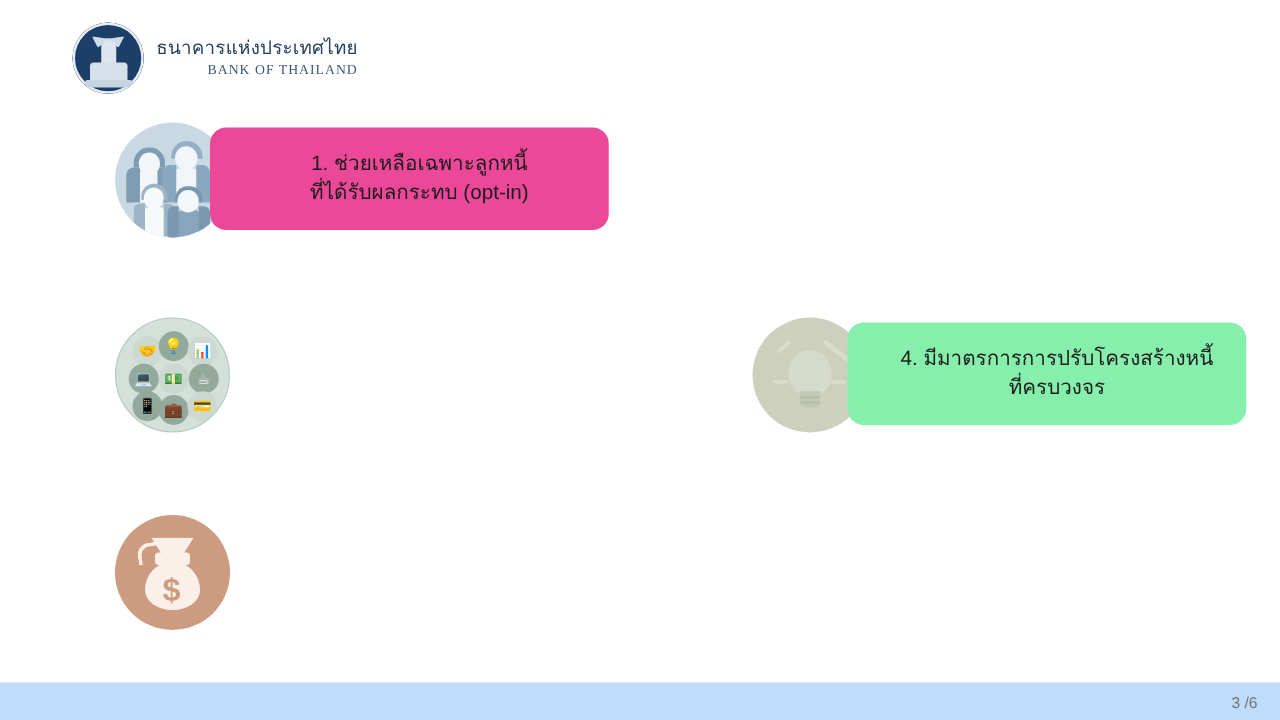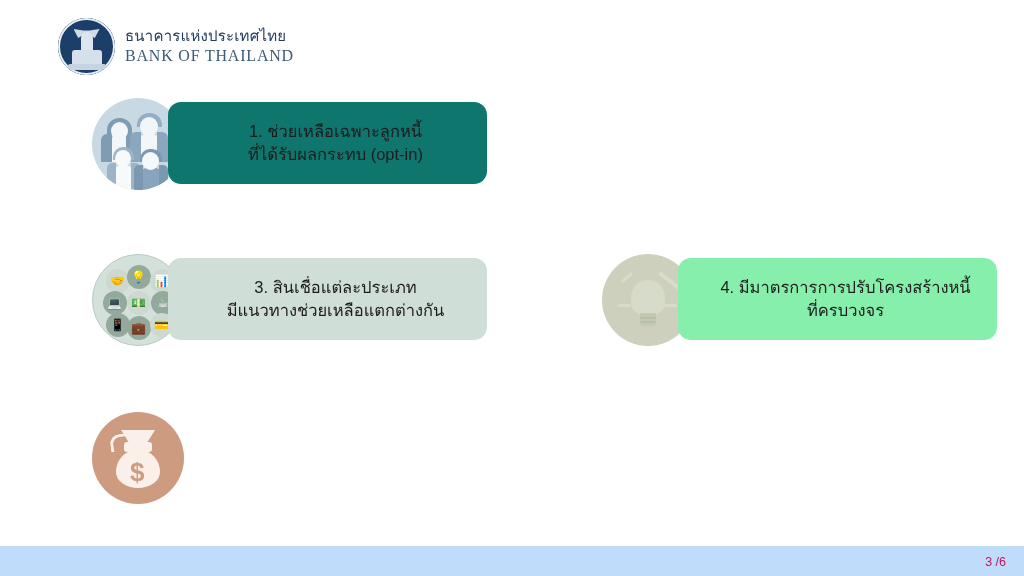--- a/index.html
+++ b/index.html
@@ -86,21 +86,21 @@
   }
   .logo-text { line-height: 1.1; }
   .logo-th {
     font-size: 15px;
     color: #243f60;
     font-family: "Liberation Serif", "DejaVu Serif", serif;
     letter-spacing: .2px;
     white-space: nowrap;
   }
   .logo-en {
-    font-size: 16px;
+    font-size: 11px;
     color: #3c5a78;
     font-family: "Liberation Serif", "DejaVu Serif", serif;
     letter-spacing: .8px;
     margin-top: 2px;
     white-space: nowrap;
     text-align: right;
   }
   .slide-title {
     position: absolute;
     right: 16px;
@@ -155,21 +155,21 @@
     position: absolute;
     left: 0;
     top: -4px;
     width: 92px;
     height: 92px;
     border-radius: 50%;
     overflow: hidden;
   }
 
   
-  .theme-blue  .card-panel { background: #0f766e; }
+  .theme-blue  .card-panel { background: #ec4899; }
   .theme-blue  .icon-circle { background: #c9d9e4; }
   .theme-grey  .card-panel { background: #d2d2d2; }
   .theme-grey  .icon-circle { background: #cbcbcb; }
   .theme-teal  .card-panel { background: #cfded6; }
   .theme-teal  .icon-circle { background: #d4e1da; border: 1px solid #b8cbc2; box-sizing: border-box; }
   .theme-olive .card-panel { background: #86efac; }
   .theme-olive .icon-circle { background: #ccd0bc; }
   .theme-peach .card-panel { background: #f8e3d8; }
   .theme-peach .icon-circle { background: #cd9b80; }
   .theme-gold  .card-panel { background: #e8d3a0; }
@@ -268,21 +268,21 @@
     bottom: 0;
     width: 1024px;
     height: 30px;
     background: #bfdcfa;
   }
   .page-num {
     position: absolute;
     right: 18px;
     bottom: 7px;
     font-size: 12.5px;
-    color: #be185d;
+    color: #737373;
     font-family: "Liberation Sans", sans-serif;
   }
 </style>
 </head>
 <body>
 
 <div class="slide">
 
   <div class="header">
 
@@ -351,24 +351,20 @@
           <div class="mini dark" style="left:34px;top:10px;">💡</div>
           <div class="mini light" style="left:57px;top:14px;">📊</div>
           <div class="mini dark" style="left:10px;top:36px;">💻</div>
           <div class="mini light" style="left:34px;top:36px;">💵</div>
           <div class="mini dark" style="left:58px;top:36px;">☕</div>
           <div class="mini dark" style="left:13px;top:58px;">📱</div>
           <div class="mini dark" style="left:34px;top:61px;">💼</div>
           <div class="mini light" style="left:57px;top:58px;">💳</div>
         </div>
       </div>
-      <div class="card-panel">
-        <span class="card-text">3. สินเชื่อแต่ละประเภท
-มีแนวทางช่วยเหลือแตกต่างกัน</span>
-      </div>
     </div>
 
     <div class="card col-r row-2 theme-olive">
       <div class="icon-circle">
         <div class="ic">
           <div class="bulb-ray" style="left:54px;top:26px;width:30px;height:4px;transform:rotate(38deg);border-radius:2px;"></div>
           <div class="bulb-ray" style="left:18px;top:22px;width:14px;height:3px;transform:rotate(-42deg);border-radius:2px;"></div>
           <div class="bulb-ray" style="left:16px;top:50px;width:13px;height:3px;border-radius:2px;"></div>
           <div class="bulb-ray" style="left:62px;top:50px;width:13px;height:3px;border-radius:2px;"></div>
           <div class="bulb-glass" style="left:29px;top:26px;"></div>

